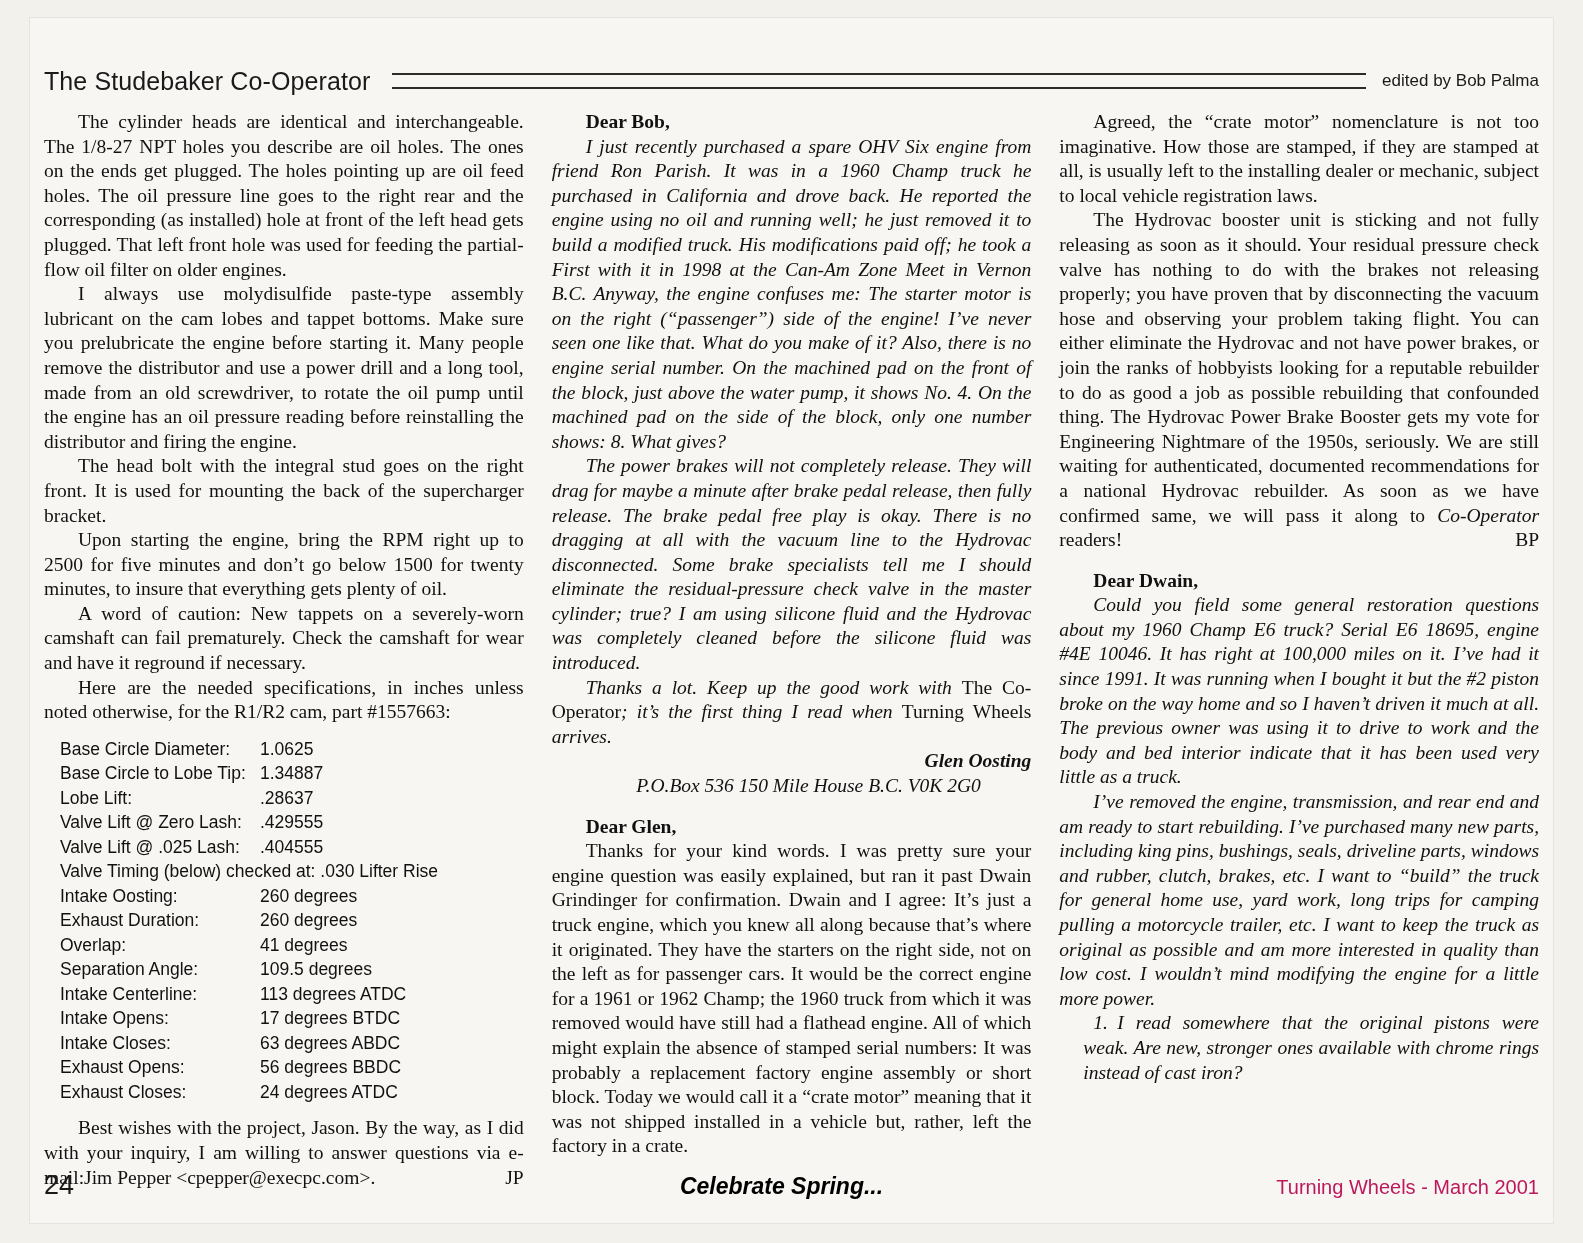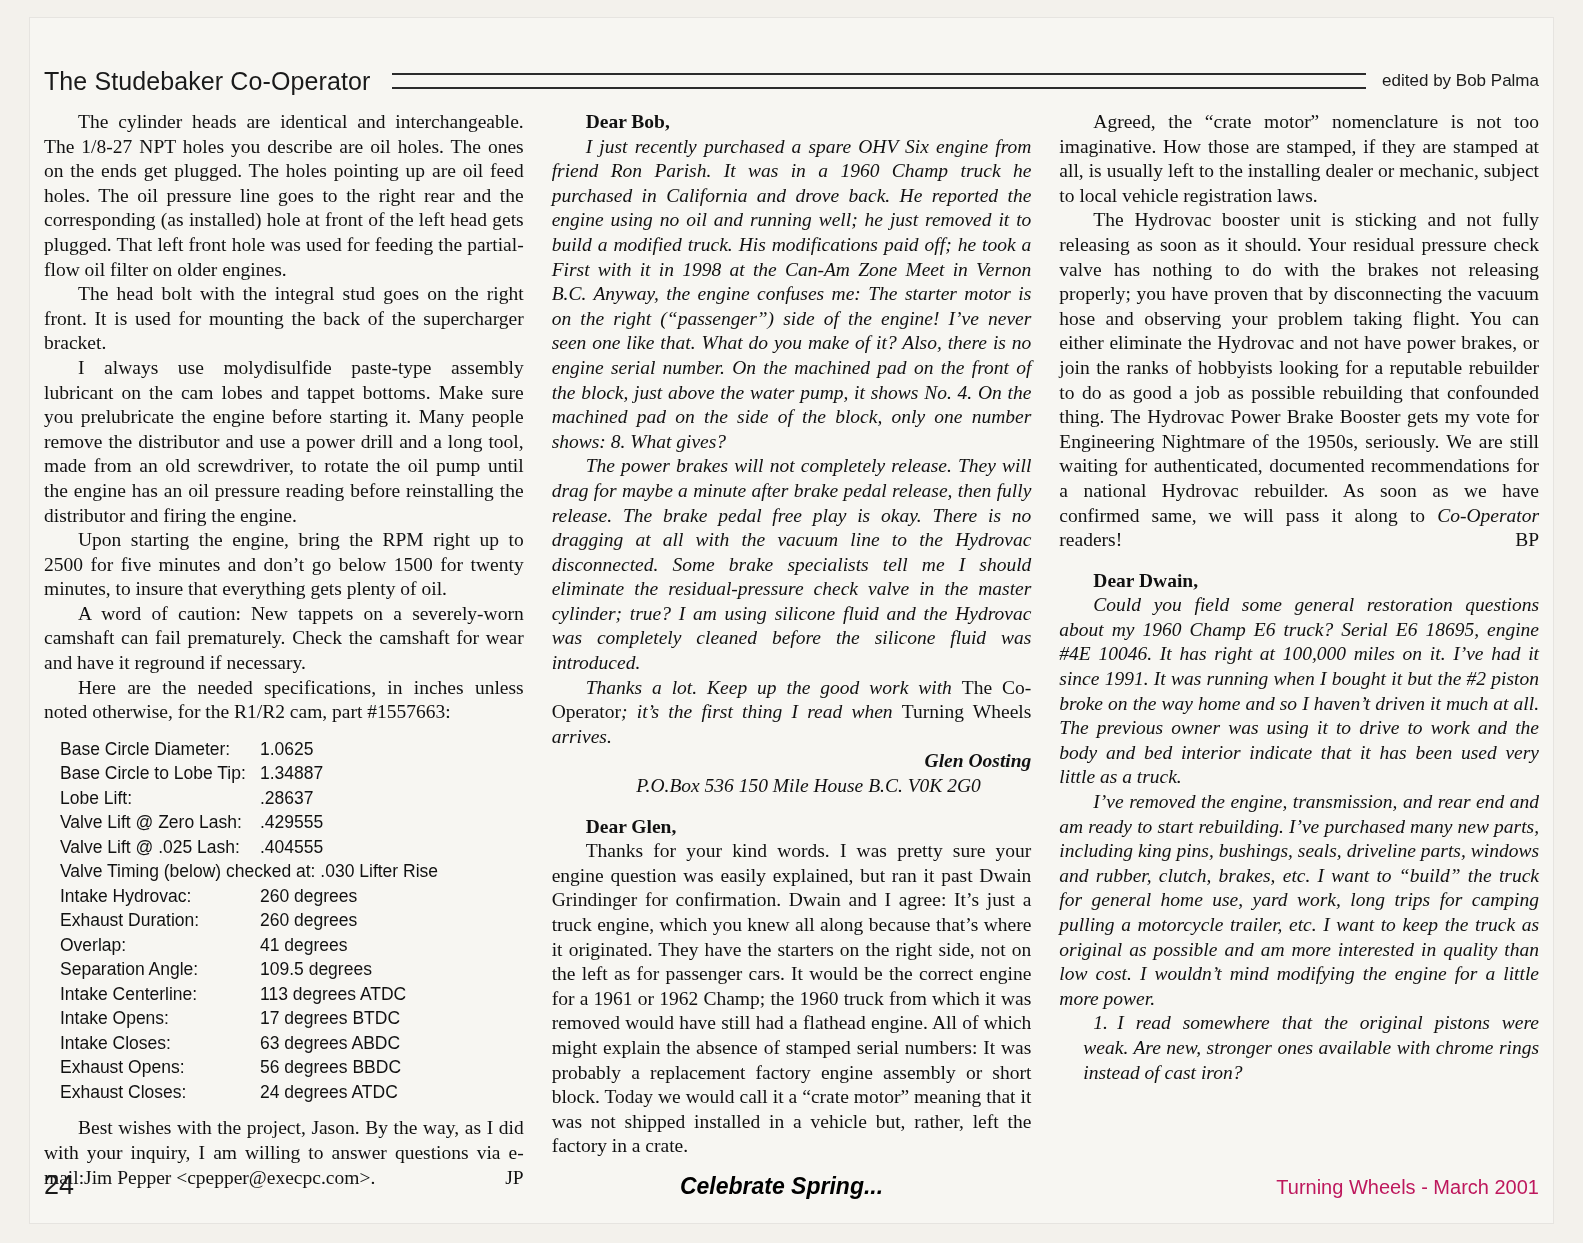--- a/index.html
+++ b/index.html
@@ -179,22 +179,22 @@
     <div class="masthead">
       <div class="masthead-title">The Studebaker Co-Operator</div>
       <div class="masthead-rules"></div>
       <div class="masthead-editor">edited by Bob Palma</div>
     </div>
 
     <div class="columns">
 
       <div class="col">
         <p>The cylinder heads are identical and interchangeable. The 1/8-27 NPT holes you describe are oil holes. The ones on the ends get plugged. The holes pointing up are oil feed holes. The oil pressure line goes to the right rear and the corresponding (as installed) hole at front of the left head gets plugged. That left front hole was used for feeding the partial-flow oil filter on older engines.</p>
+        <p>I always use molydisulfide paste-type assembly lubricant on the cam lobes and tappet bottoms. Make sure you prelubricate the engine before starting it. Many people remove the distributor and use a power drill and a long tool, made from an old screwdriver, to rotate the oil pump until the engine has an oil pressure reading before reinstalling the distributor and firing the engine.</p>
         <p>The head bolt with the integral stud goes on the right front. It is used for mounting the back of the supercharger bracket.</p>
-        <p>I always use molydisulfide paste-type assembly lubricant on the cam lobes and tappet bottoms. Make sure you prelubricate the engine before starting it. Many people remove the distributor and use a power drill and a long tool, made from an old screwdriver, to rotate the oil pump until the engine has an oil pressure reading before reinstalling the distributor and firing the engine.</p>
         <p>Upon starting the engine, bring the RPM right up to 2500 for five minutes and don’t go below 1500 for twenty minutes, to insure that everything gets plenty of oil.</p>
         <p>A word of caution: New tappets on a severely-worn camshaft can fail prematurely. Check the camshaft for wear and have it reground if necessary.</p>
         <p>Here are the needed specifications, in inches unless noted otherwise, for the R1/R2 cam, part #1557663:</p>
 
         <table class="spec">
           <tbody id="spec-body">
               <tr>
                 <td class="lbl">Base Circle Diameter:</td>
                 <td class="val">1.0625</td>
               </tr>
@@ -211,21 +211,21 @@
                 <td class="val">.429555</td>
               </tr>
               <tr>
                 <td class="lbl">Valve Lift @ .025 Lash:</td>
                 <td class="val">.404555</td>
               </tr>
               <tr>
                 <td class="lbl" colspan="2">Valve Timing (below) checked at: .030 Lifter Rise</td>
               </tr>
               <tr>
-                <td class="lbl">Intake Hydrovac:</td>
+                <td class="lbl">Intake Oosting:</td>
                 <td class="val">260 degrees</td>
               </tr>
               <tr>
                 <td class="lbl">Exhaust Duration:</td>
                 <td class="val">260 degrees</td>
               </tr>
               <tr>
                 <td class="lbl">Overlap:</td>
                 <td class="val">41 degrees</td>
               </tr>

